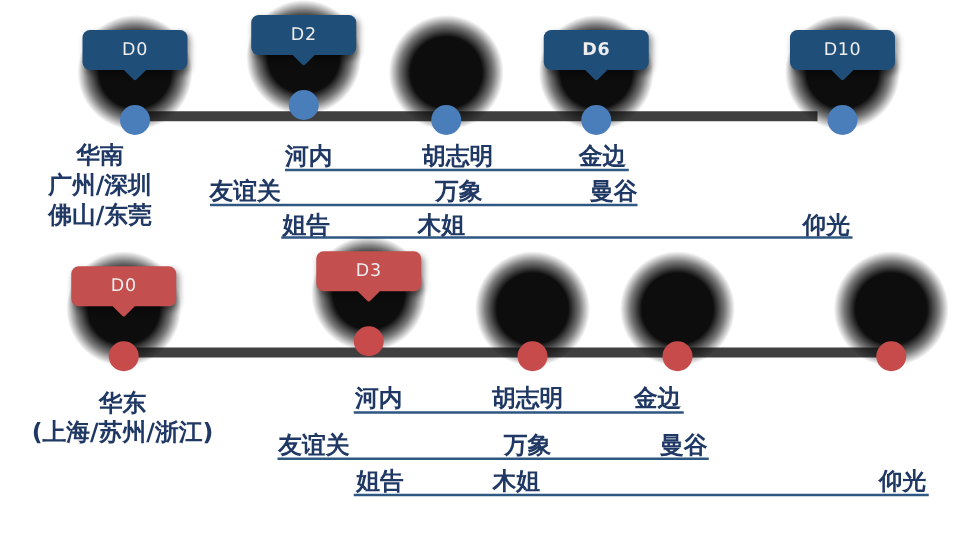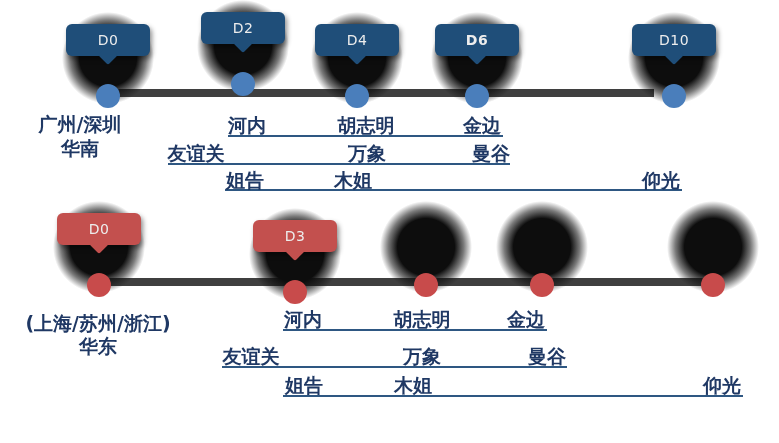--- a/index.html
+++ b/index.html
@@ -64,46 +64,43 @@
     <div class="node" style="left:197px;top:0;">
       <div class="halo"></div>
       <div class="badge">
           <span class="tail"></span>
           <span class="badge-label">D2</span>
         </div>
       <div class="dot"></div>
     </div>
     <div class="node" style="left:311px;top:12px;">
       <div class="halo"></div>
-      <div class="badge">
-          <span class="tail"></span>
-          <span class="badge-label">D4</span>
-        </div>
       <div class="dot"></div>
     </div>
     <div class="node" style="left:431px;top:12px;font-weight:bold;">
       <div class="halo"></div>
       <div class="badge">
           <span class="tail"></span>
           <span class="badge-label">D6</span>
         </div>
       <div class="dot"></div>
     </div>
     <div class="node" style="left:628px;top:12px;">
       <div class="halo"></div>
       <div class="badge">
           <span class="tail"></span>
           <span class="badge-label">D10</span>
         </div>
       <div class="dot"></div>
     </div>
 
     <div class="origin" style="left:80px;top:112px;">
+      <div>华南</div>
       <div>广州/深圳</div>
-      <div>华南</div>
+      <div>佛山/东莞</div>
     </div>
 
     <div class="row-line" style="left:228px;top:135px;width:275px;"></div>
     <div class="lbl" style="left:247px;top:115px;">河内</div>
     <div class="lbl" style="left:366px;top:115px;">胡志明</div>
     <div class="lbl" style="left:482px;top:115px;">金边</div>
 
     <div class="row-line" style="left:168px;top:163px;width:342px;"></div>
     <div class="lbl" style="left:196px;top:143px;">友谊关</div>
     <div class="lbl" style="left:367px;top:143px;">万象</div>
@@ -119,21 +116,21 @@
     <div class="tl-line" style="left:99px;top:278px;width:614px;"></div>
 
     <div class="node" style="left:53px;top:201px;">
       <div class="halo"></div>
       <div class="badge">
           <span class="tail"></span>
           <span class="badge-label">D0</span>
         </div>
       <div class="dot"></div>
     </div>
-    <div class="node" style="left:249px;top:208px;text-decoration:underline;">
+    <div class="node" style="left:249px;top:189px;text-decoration:underline;">
       <div class="halo"></div>
       <div class="badge">
           <span class="tail"></span>
           <span class="badge-label">D3</span>
         </div>
       <div class="dot"></div>
     </div>
     <div class="node" style="left:380px;top:201px;">
       <div class="halo"></div>
       <div class="dot"></div>
@@ -141,22 +138,22 @@
     <div class="node" style="left:496px;top:201px;">
       <div class="halo"></div>
       <div class="dot"></div>
     </div>
     <div class="node" style="left:667px;top:201px;">
       <div class="halo"></div>
       <div class="dot"></div>
     </div>
 
     <div class="origin" style="left:98px;top:312px;">
+      <div>华东</div>
       <div>(上海/苏州/浙江)</div>
-      <div>华东</div>
     </div>
 
     <div class="row-line" style="left:283px;top:329px;width:264px;"></div>
     <div class="lbl" style="left:303px;top:309px;">河内</div>
     <div class="lbl" style="left:422px;top:309px;">胡志明</div>
     <div class="lbl" style="left:526px;top:309px;">金边</div>
 
     <div class="row-line" style="left:222px;top:366px;width:345px;"></div>
     <div class="lbl" style="left:251px;top:346px;">友谊关</div>
     <div class="lbl" style="left:422px;top:346px;">万象</div>

